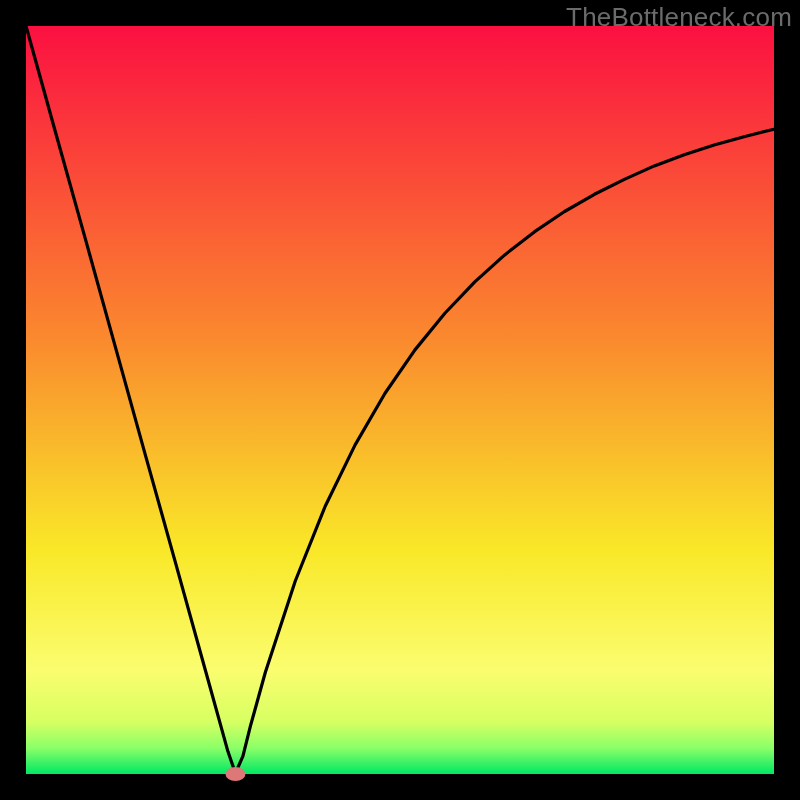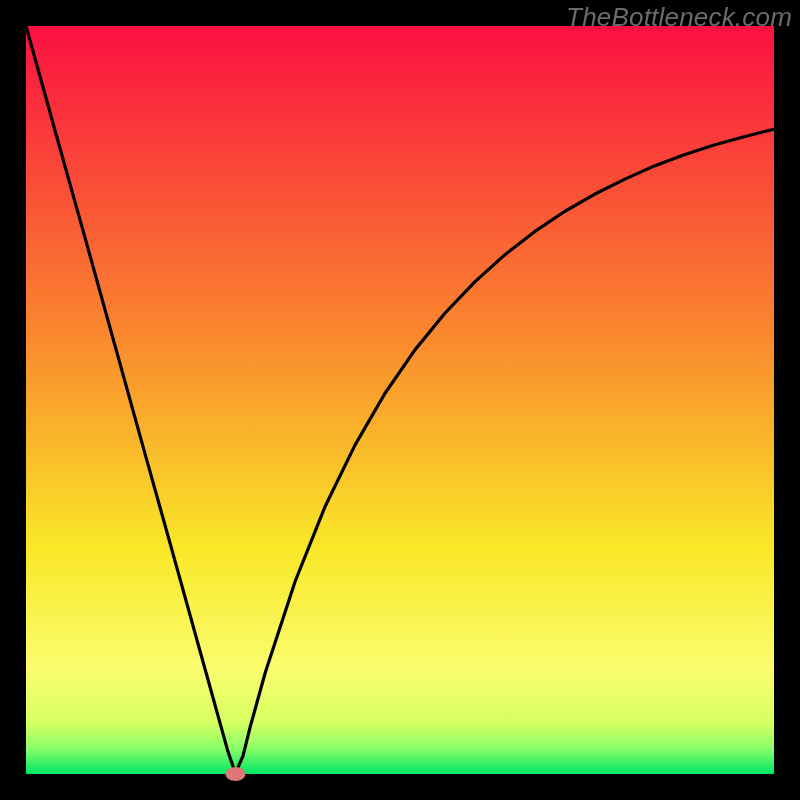--- a/index.html
+++ b/index.html
@@ -9,21 +9,20 @@
     height: 800px;
     overflow: hidden;
     background: #000;
     font-family: Arial, Helvetica, sans-serif;
   }
   .frame {
     position: relative;
     width: 800px;
     height: 800px;
     background: #000;
-    font-style: italic;
   }
   .watermark {
     position: absolute;
     top: 2px;
     right: 8px;
     font-size: 26px;
     font-weight: 500;
     color: #6b6b6b;
     letter-spacing: 0.2px;
     z-index: 5;

